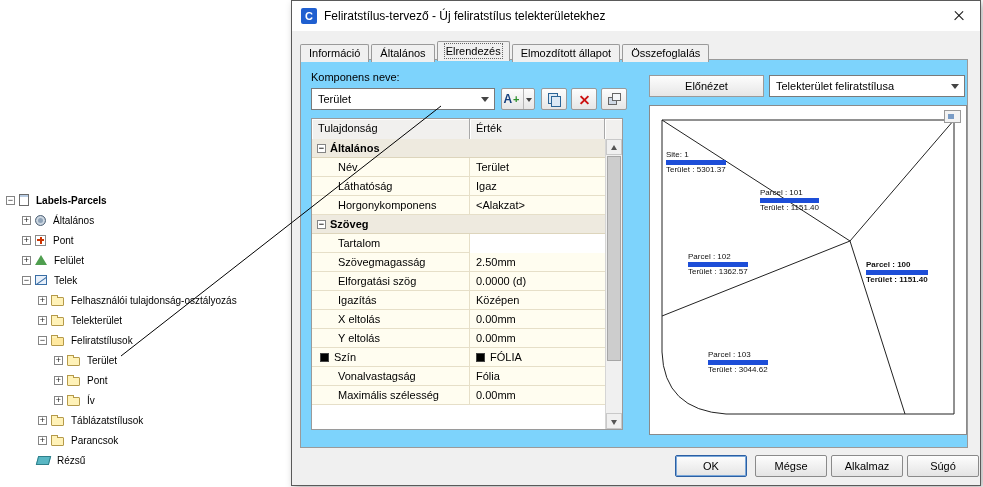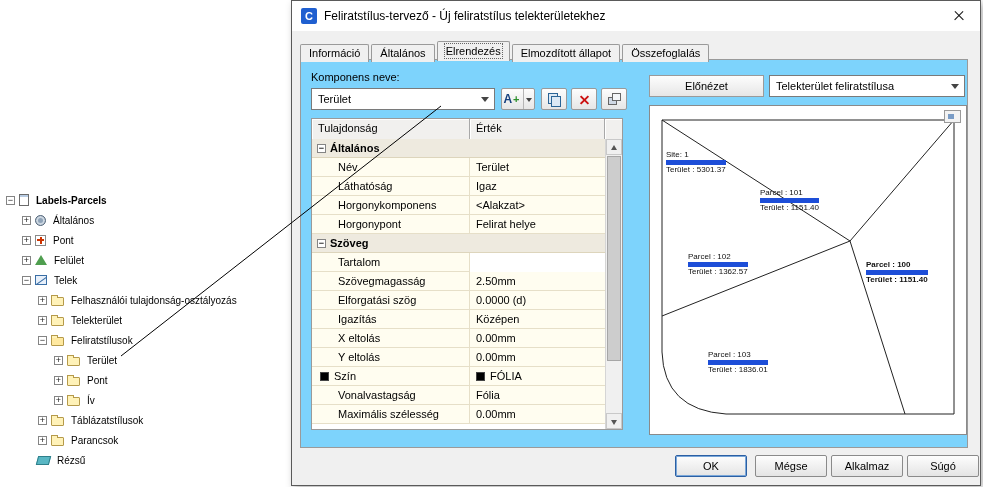--- a/index.html
+++ b/index.html
@@ -298,24 +298,20 @@
             <div class="g-cell gc-val">Terület</div>
           </div>
           <div class="g-row">
             <div class="g-cell gc-prop">Láthatóság</div>
             <div class="g-cell gc-val">Igaz</div>
           </div>
           <div class="g-row">
             <div class="g-cell gc-prop">Horgonykomponens</div>
             <div class="g-cell gc-val">&lt;Alakzat&gt;</div>
           </div>
-          <div class="g-row">
-            <div class="g-cell gc-prop">Horgonypont</div>
-            <div class="g-cell gc-val">Felirat helye</div>
-          </div>
           <div class="g-row group">
             <span class="expander">−</span>
             <span>Szöveg</span>
           </div>
           <div class="g-row">
             <div class="g-cell gc-prop">Tartalom</div>
           </div>
           <div class="g-row">
             <div class="g-cell gc-prop">Szövegmagasság</div>
             <div class="g-cell gc-val">2.50mm</div>
@@ -383,21 +379,21 @@
         <div class="parcel-label" style="left: 38px; top: 110px;">
           <div class="l1">Parcel : 102</div>
           <div class="l2">Terület : 1362.57</div>
         </div>
         <div class="parcel-label" style="left: 216px; top: 118px; font-weight: bold;">
           <div class="l1">Parcel : 100</div>
           <div class="l2">Terület : 1151.40</div>
         </div>
         <div class="parcel-label" style="left: 58px; top: 208px;">
           <div class="l1">Parcel : 103</div>
-          <div class="l2">Terület : 1836.01</div>
+          <div class="l2">Terület : 3044.62</div>
         </div>
       </div>
   </div>
 <div class="footer-btn default" style="left: 383px;">OK</div>
     <div class="footer-btn" style="left: 463px;">Mégse</div>
     <div class="footer-btn" style="left: 539px;">Alkalmaz</div>
     <div class="footer-btn" style="left: 615px;">Súgó</div>
   </div>
 
 <svg class="overlay" width="983" height="487">

